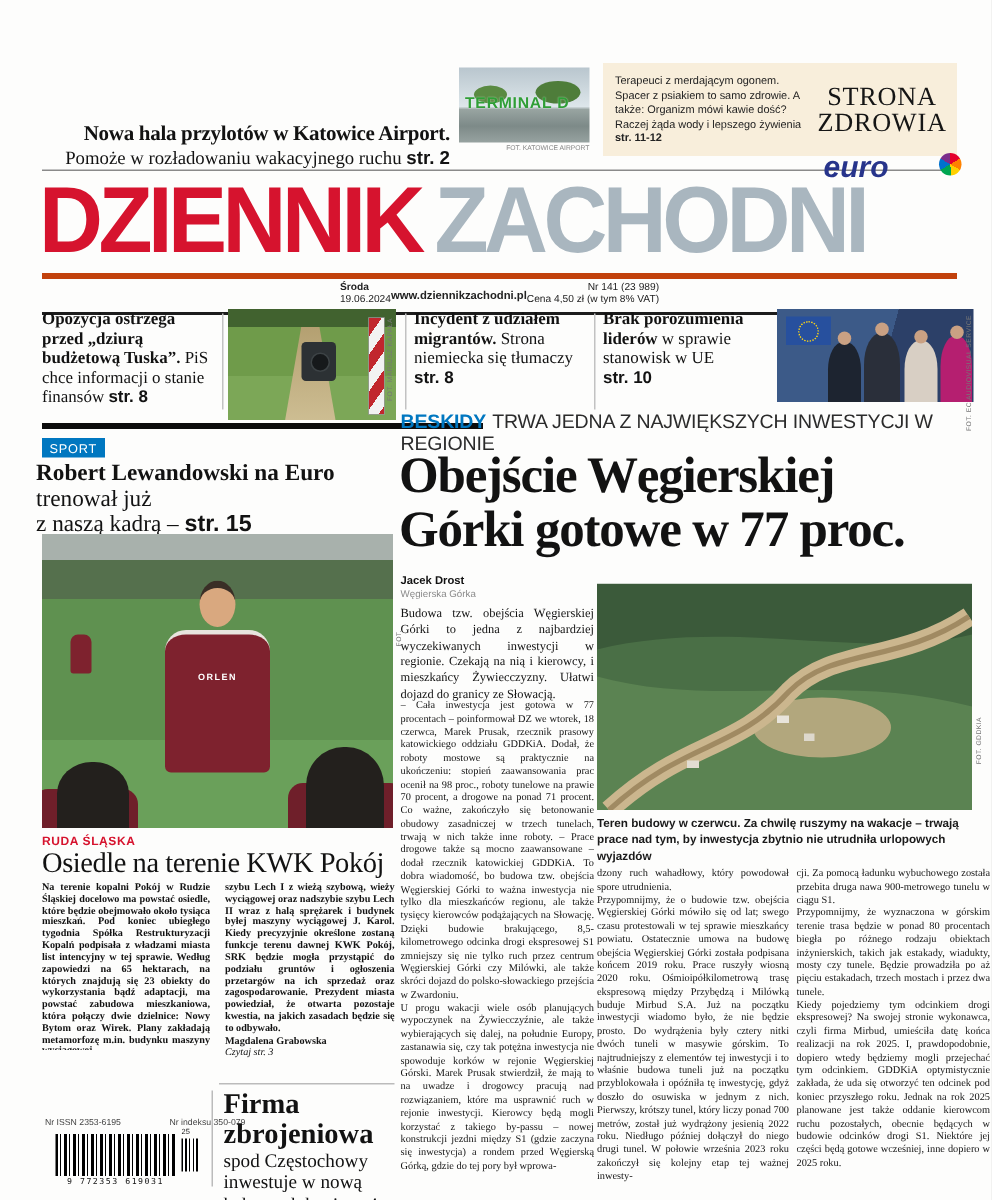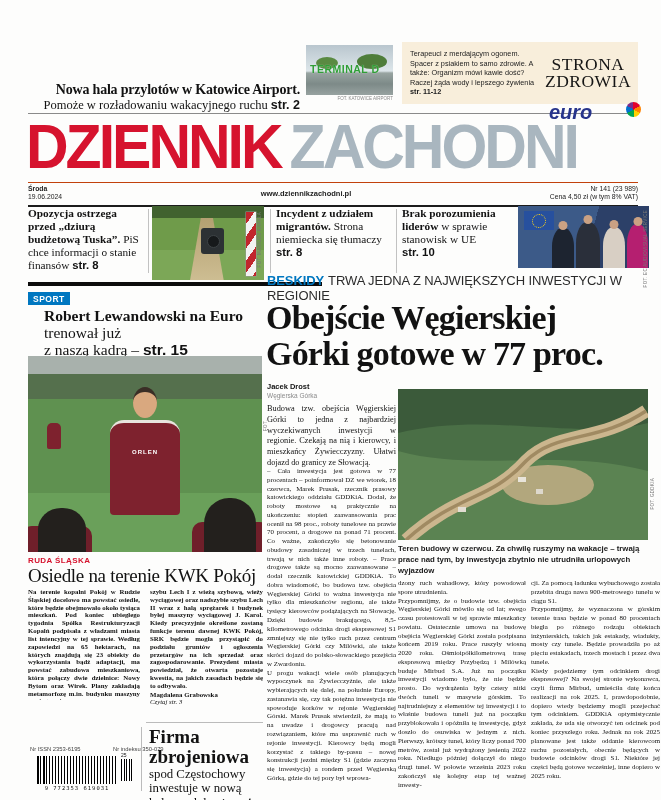--- a/index.html
+++ b/index.html
@@ -23,21 +23,21 @@
   #health-text{width:126px;padding:4px 2px 4px 8px;font-family:"Liberation Sans",sans-serif;font-size:7.3px;line-height:1.3;color:#222;}
   #health-logo{flex:1;text-align:center;font-size:17.5px;line-height:.95;letter-spacing:.5px;color:#151515;}
   #hr-top{left:28px;top:113px;width:610px;border-top:1px solid #8a8a8a;height:0;}
 
   
   #masthead{left:26px;top:116px;width:616px;font-family:"Liberation Sans",sans-serif;font-weight:bold;font-size:59px;line-height:1;letter-spacing:-3px;white-space:nowrap;transform:scaleY(1.06);transform-origin:left top;}
   #mh-red{color:#d6132e;}
   #mh-gray{color:#a9b6bf;margin-left:9px;}
   #euro-logo{left:549px;top:101px;display:flex;align-items:center;font-family:"Liberation Sans",sans-serif;font-style:italic;font-weight:bold;font-size:20px;color:#27348b;z-index:6;gap:36px;}
   #euro-flower{width:15px;height:15px;border-radius:50%;margin:0 -1px 6px -2px;background:conic-gradient(#e4002b 0 60deg,#ff8200 60deg 120deg,#ffd100 120deg 175deg,#00a651 175deg 240deg,#0072ce 240deg 300deg,#7b2d8b 300deg 360deg);}
-  #dateline{left:28px;top:182px;width:610px;border-top:1px solid #c2410c;border-bottom:2px solid #1c1c1c;padding:2px 0 3px;display:flex;justify-content:space-between;font-family:"Liberation Sans",sans-serif;font-size:6.8px;line-height:1.25;color:#222;}
+  #dateline{left:28px;top:182px;width:610px;border-top:4px solid #c2410c;border-bottom:2px solid #1c1c1c;padding:2px 0 3px;display:flex;justify-content:center;font-family:"Liberation Sans",sans-serif;font-size:6.8px;line-height:1.25;color:#222;}
   #dateline .mid{font-weight:bold;font-size:7.5px;align-self:center;}
   #dateline .right{text-align:right;}
 
   
   .teaser{position:absolute;top:207px;font-size:11.3px;line-height:1.16;}
   #t1{left:28px;width:119px;}
   #t2{left:276px;width:114px;}
   #t3{left:402px;width:110px;}
   .tb{font-weight:bold;}
   .vdiv{position:absolute;border-left:1px solid #c2c2c2;width:0;}
@@ -47,22 +47,22 @@
   #photo-border .suv:after{content:"";position:absolute;left:6px;top:7px;width:11px;height:11px;background:#16191b;border-radius:50%;border:1px solid #3d4346;}
   #photo-border .pole{position:absolute;right:8px;top:8%;width:10px;height:86%;background:repeating-linear-gradient(125deg,#c1272d 0 7px,#f2f2f2 7px 14px);box-shadow:0 0 0 .5px #999;}
   #photo-eu{left:518px;top:206px;width:131px;height:62px;background:linear-gradient(105deg,#3c5a88 0 55%,#2c4068 55% 100%);overflow:hidden;}
   #photo-eu .flag{position:absolute;left:6px;top:5px;width:30px;height:19px;background:#27509e;}
   #photo-eu .flag:after{content:"";position:absolute;left:8px;top:3px;width:12px;height:12px;border:1px dotted #ffd617;border-radius:50%;}
   .person{position:absolute;bottom:0;border-radius:46% 46% 0 0;}
   .person:before{content:"";position:absolute;top:-7px;left:50%;transform:translateX(-50%);width:9px;height:9px;border-radius:50%;background:#caa183;}
   #black-bar{left:28px;top:282px;width:294px;height:4px;background:#0c0c0c;}
 
   
-  #sport-chip{left:28px;top:292px;background:#0077c0;color:#fff;font-family:"Liberation Sans",sans-serif;font-weight:bold;font-size:8.5px;padding:1.5px 5px;letter-spacing:.5px;text-align:center;}
-  #sport-head{left:44px;top:307px;width:236px;font-size:15.5px;line-height:1.1;}
+  #sport-chip{left:28px;top:292px;background:#0077c0;color:#fff;font-family:"Liberation Sans",sans-serif;font-weight:normal;font-size:8.5px;padding:1.5px 5px;letter-spacing:.5px;text-align:center;}
+  #sport-head{left:24px;top:307px;width:236px;font-size:15.5px;line-height:1.1;}
   #photo-lewy{left:28px;top:356px;width:234px;height:196px;background:linear-gradient(180deg,#a8b1ac 0 9%,#55704d 9% 22%,#5f9150 22% 70%,#6aa05a 70% 100%);overflow:hidden;}
   #lw{position:absolute;left:50%;top:16%;transform:translateX(-50%);width:78px;text-align:center;}
   #lw .head{width:24px;height:26px;margin:0 auto;background:#d9a87f;border-radius:50%;border-top:5px solid #3a2e26;}
   #lw .torso{width:70px;height:92px;margin:2px auto 0;background:#7e222e;border-radius:14px 14px 4px 4px;border-top:3px solid #e8e4de;position:relative;}
   #lw .torso span{position:absolute;left:0;right:0;top:26px;color:#fff;font-family:"Liberation Sans",sans-serif;font-weight:bold;font-size:6px;letter-spacing:1px;}
   .fg-head{position:absolute;bottom:0;background:#23201d;border-radius:48% 48% 0 0;}
   .fg-sh{position:absolute;bottom:0;background:#6f1f2a;border-radius:10px 10px 0 0;}
   #far-player{position:absolute;left:8%;top:34%;width:14px;height:26px;background:#7e222e;border-radius:5px 5px 2px 2px;}
 
   

